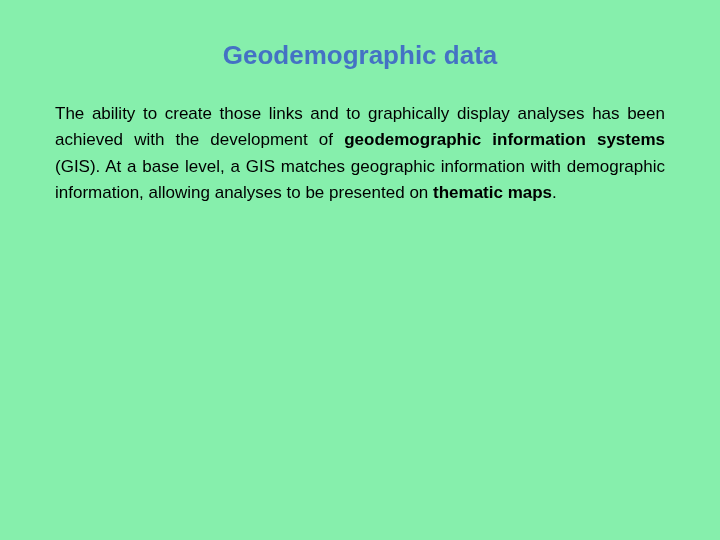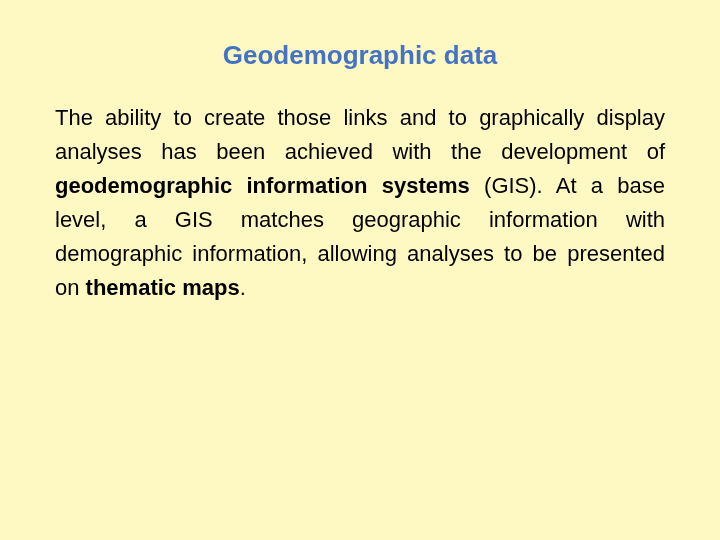--- a/index.html
+++ b/index.html
@@ -14,36 +14,36 @@
       background-color: #ffffff;
       font-family: Arial, sans-serif;
       display: flex;
       align-items: center;
       justify-content: center;
     }
 
     .slide-container {
       width: 720px;
       height: 540px;
-      background: #fef9c3;
+      background: #86efac;
       padding: 40px 55px 40px 55px;
       display: flex;
       flex-direction: column;
     }
 
     .slide-title {
       font-size: 26px;
       font-weight: bold;
       color: #4472C4;
       text-align: center;
       margin-bottom: 30px;
     }
 
     .slide-body {
-      font-size: 22px;
+      font-size: 17px;
       color: #000000;
       line-height: 1.55;
       text-align: justify;
     }
 
     .paragraph {
       margin-bottom: 24px;
     }
 
     .bold {

